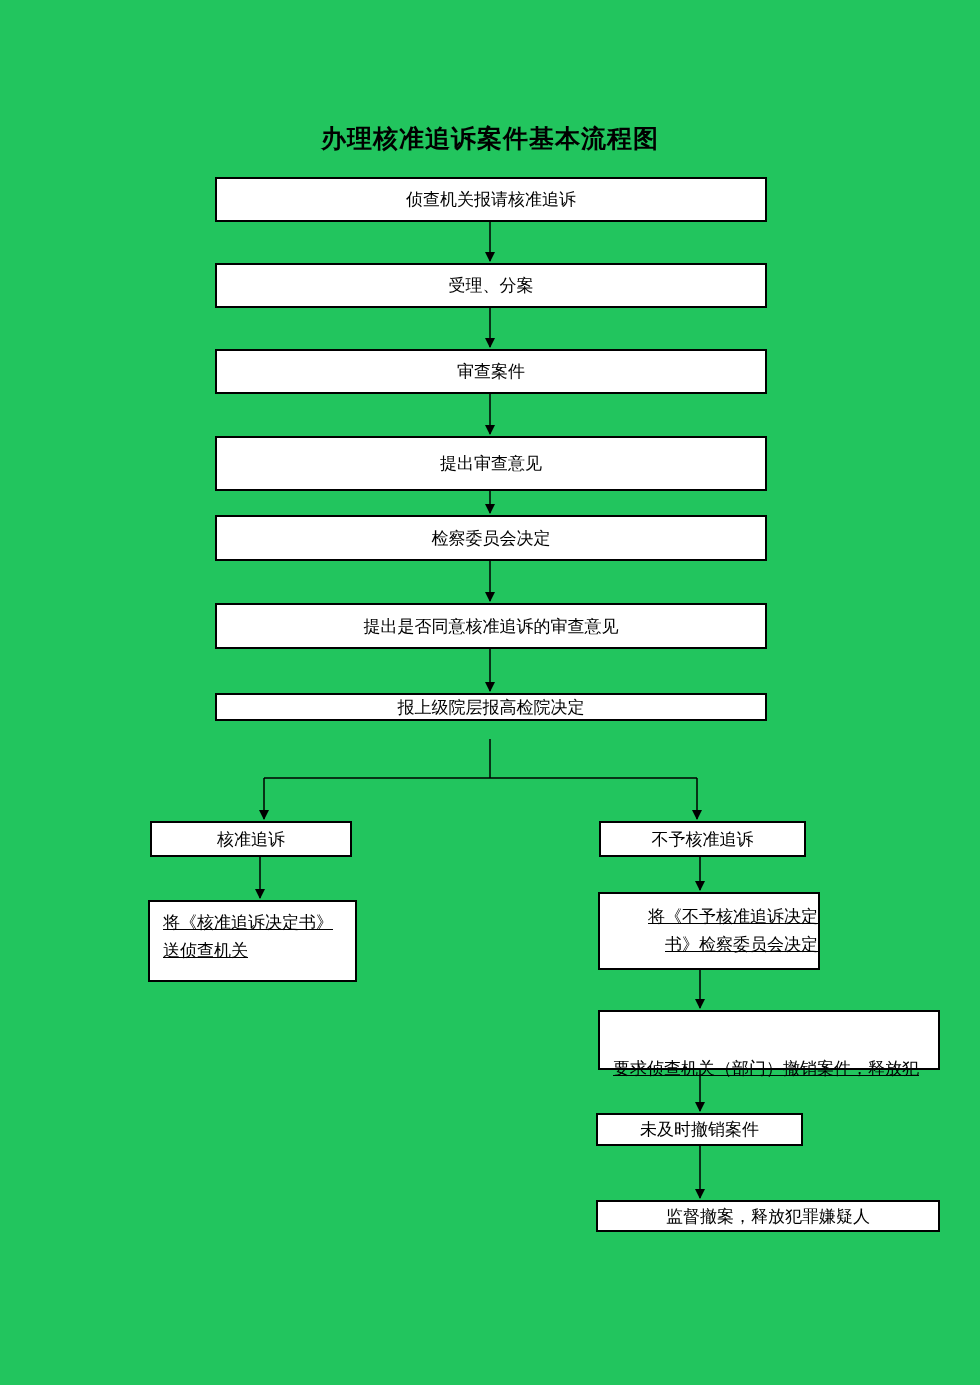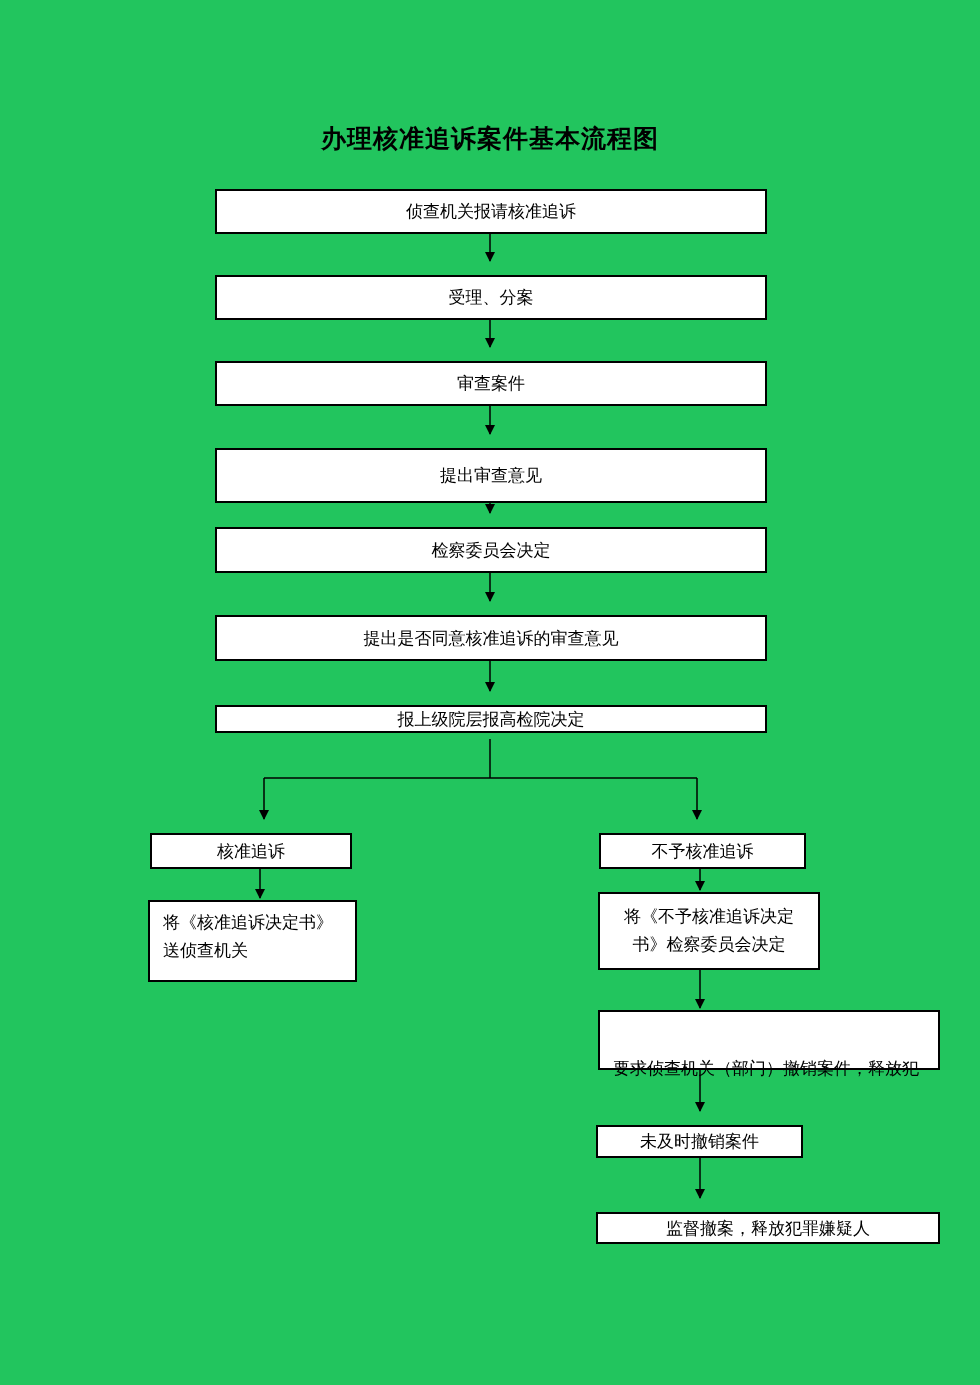--- a/index.html
+++ b/index.html
@@ -38,31 +38,31 @@
     border: 2px solid #000000;
     background: #ffffff;
     font-size: 17px;
     line-height: 1;
   }
   .box.center {
     display: flex;
     align-items: center;
     justify-content: center;
     text-align: center;
-    margin-top: 12px;
   }
   .box .line {
     display: block;
     line-height: 28px;
+    text-decoration: underline;
   }
   .box.left-text {
     text-align: left;
   }
   .box.center-text {
-    text-align: center;
+    text-align: right;
   }
   
   .main-step { left: 215px; width: 552px; height: 45px; }
   
   .decision { height: 36px; }
 </style>
 </head>
 <body>
 
 <div id="page">

